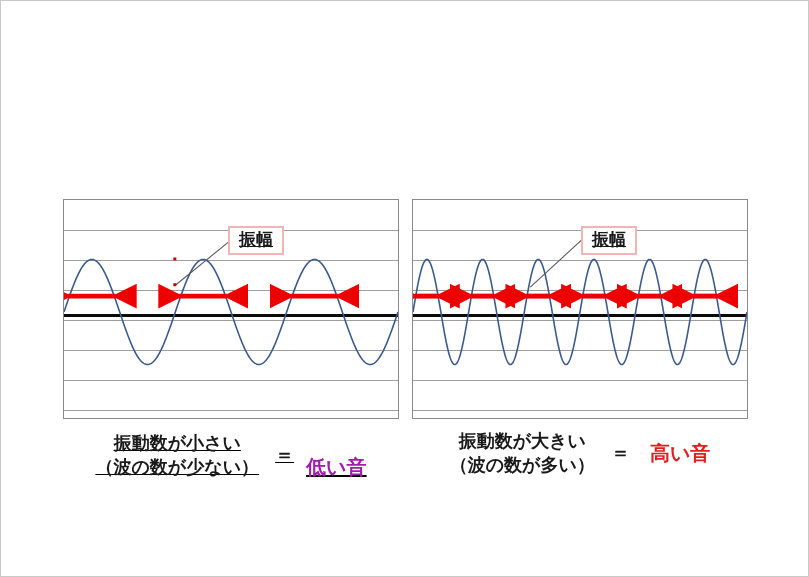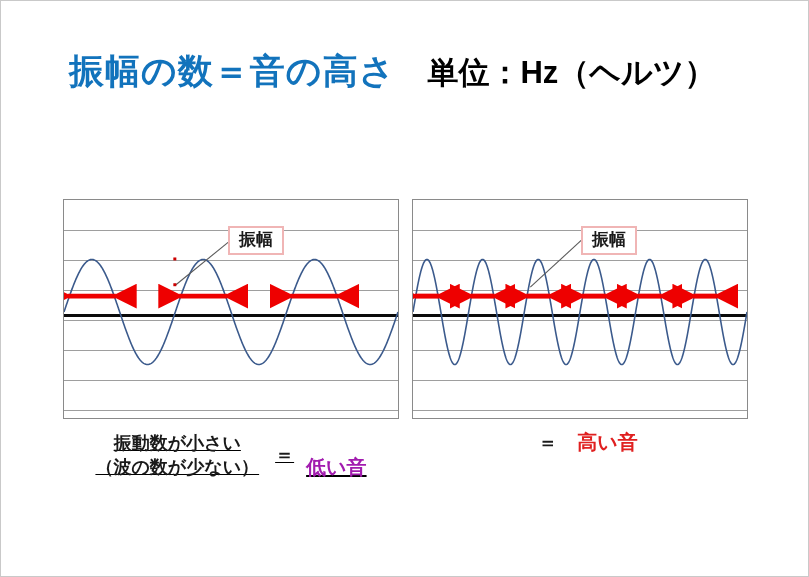--- a/index.html
+++ b/index.html
@@ -91,20 +91,21 @@
   .callout-box {
     position: absolute;
     background: #ffffff;
     border: 2px solid #f0b5b5;
     padding: 1px 9px 3px 9px;
     font-size: 17px;
     font-weight: 700;
     color: #1a1a1a;
     line-height: 1.25;
     white-space: nowrap;
+    text-decoration: underline;
   }
   #callout-left  { left: 164px; top: 26px; }
   #callout-right { left: 168px; top: 26px; }
 
   
   .caption {
     position: absolute;
     top: 428px;
     width: 336px;
     display: flex;
@@ -132,24 +133,20 @@
     font-size: 20px;
     font-weight: 700;
     color: #e02020;
   }
 </style>
 </head>
 <body>
 
 <div id="slide">
 
-  <div id="title-row">
-    <span id="title-main" style="color: rgb(18, 115, 188);">振幅の数＝音の高さ</span>
-    <span id="title-unit" style="color: rgb(0, 0, 0);">単位：Hz（ヘルツ）</span>
-  </div>
 
   <div class="panel" id="panel-left">
     <div class="grid-layer">
         <div class="gridline" style="top: 30px; background: rgb(158, 158, 158);"></div>
         <div class="gridline" style="top: 60px; background: rgb(158, 158, 158);"></div>
         <div class="gridline" style="top: 90px; background: rgb(158, 158, 158);"></div>
         <div class="gridline" style="top: 120px; background: rgb(158, 158, 158);"></div>
         <div class="gridline" style="top: 150px; background: rgb(158, 158, 158);"></div>
         <div class="gridline" style="top: 180px; background: rgb(158, 158, 158);"></div>
         <div class="gridline" style="top: 210px; background: rgb(158, 158, 158);"></div>
@@ -218,17 +215,21 @@
   <div class="caption" id="caption-left">
     <div class="caption-text">
       <div>振動数が小さい</div>
       <div>（波の数が少ない）</div>
     </div>
     <div class="caption-eq">＝</div>
     <div class="caption-result" style="color: #a21caf; margin-top: 25px;">低い音</div>
   </div>
 
   <div class="caption" id="caption-right">
+    <div class="caption-text">
+      <div>振動数が大きい</div>
+      <div>（波の数が多い）</div>
+    </div>
     <div class="caption-eq">＝</div>
     <div class="caption-result" style="color: rgb(224, 32, 32); margin-left: 8px;">高い音</div>
   </div>
 
 </div>
 
 </body></html>

